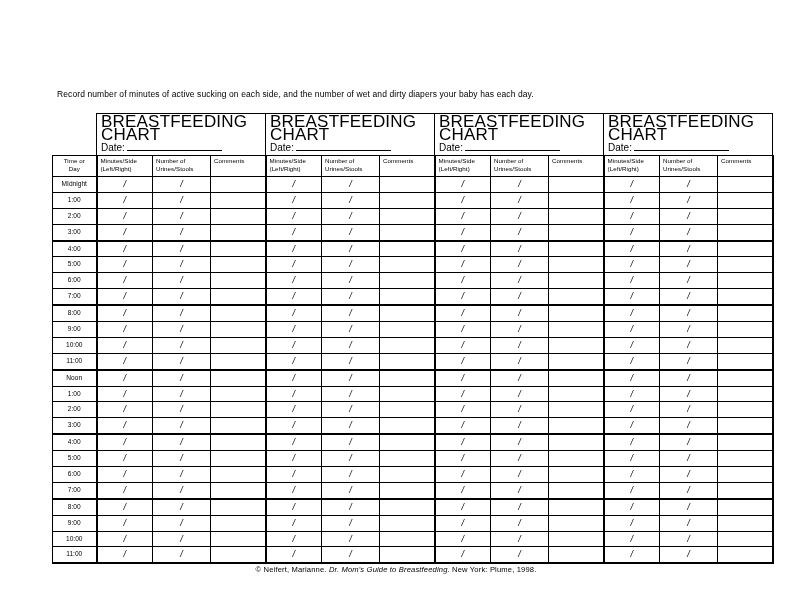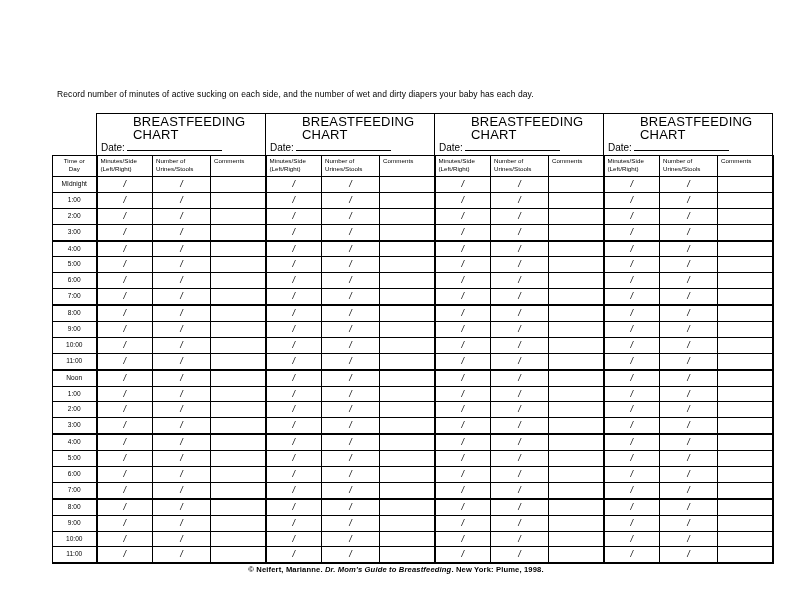--- a/index.html
+++ b/index.html
@@ -60,25 +60,24 @@
   }
   .title-cell {
     border: 1px solid #000;
     border-left-width: 2px;
     border-right-width: 2px;
     border-top-width: 2px;
     padding: 1px 0 0 4px !important;
     height: 30px;
   }
   .title-cell .tl {
-    font-size: 13px;
+    font-size: 17px;
     line-height: 13px;
     letter-spacing: 0.2px;
     display: block;
-    margin-left: 32px;
   }
   .title-cell .dt {
     font-size: 10px;
     line-height: 14px;
     display: block;
     white-space: nowrap;
   }
   .title-cell .dt .rule {
     display: inline-block;
     width: 95px;
@@ -131,21 +130,20 @@
   tr.lastrow td { border-bottom-width: 2px !important; }
 
   .footer {
     position: absolute;
     left: 0;
     right: 0;
     top: 565px;
     text-align: center;
     font-size: 7.6px;
     letter-spacing: 0.15px;
-    font-weight: bold;
   }
   .footer i { font-style: italic; }
 </style>
 </head>
 <body>
 
 <div class="page">
 
   <div class="intro">Record number of minutes of active sucking on each side, and the number of wet and dirty diapers your baby has each day.</div>
 

